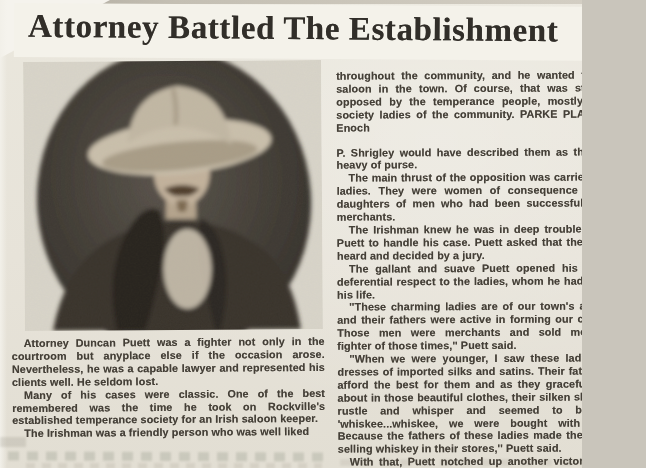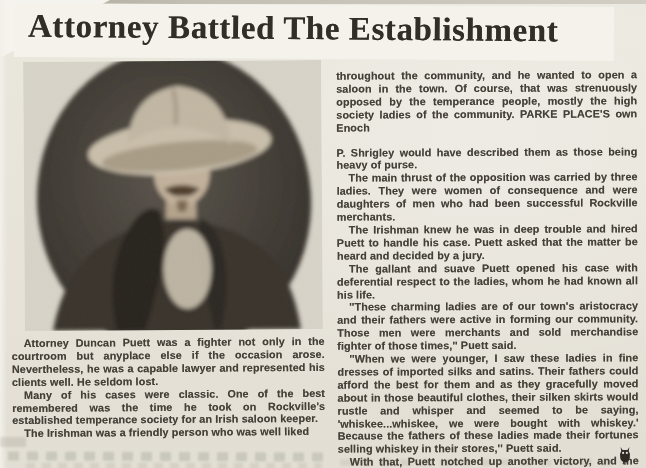--- a/index.html
+++ b/index.html
@@ -1,18 +1,18 @@
 <!DOCTYPE html>
 <html><head>
 <meta charset="utf-8">
 <style>
   html,body{margin:0;padding:0;background:#c9c5bb;}
   .page{
     position:relative;
-    width:646px;height:468px;
+    width:582px;height:468px;
     overflow:hidden;
     background:
       radial-gradient(ellipse at 75% 30%, rgba(255,255,255,.25), rgba(255,255,255,0) 60%),
       linear-gradient(180deg,#eae7dd 0%,#e7e3d9 55%,#e2ded3 100%);
     font-family:"Liberation Sans", sans-serif;
     color:#3d3932;
   }
   
   .scan-top-edge{position:absolute;top:0;left:0;width:100%;height:4px;
     background:linear-gradient(90deg,#aaa59a 0%,#c4bfb3 30%,#d3cec3 100%);}

